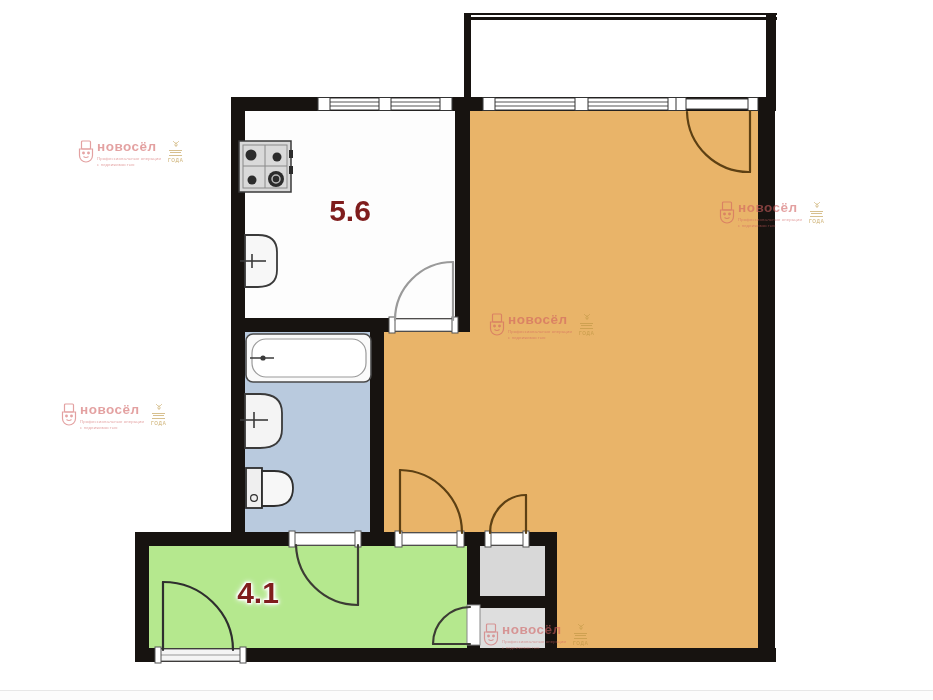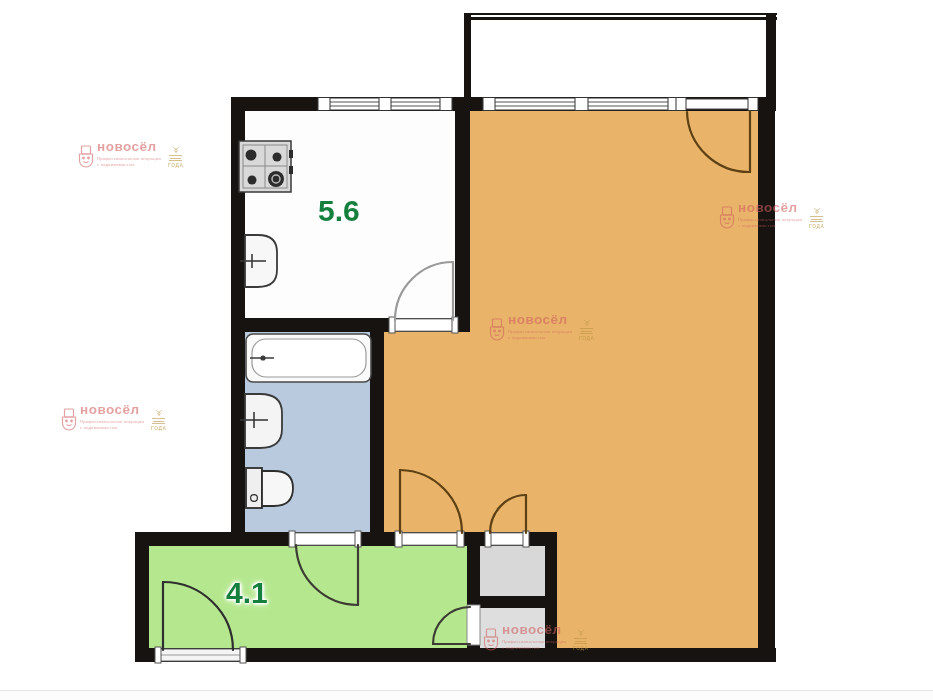--- a/index.html
+++ b/index.html
@@ -2,28 +2,28 @@
 <html><head>
 <meta charset="utf-8">
 <style>
   html,body{margin:0;padding:0;background:#fff;}
   #canvas{
     position:relative;width:933px;height:700px;overflow:hidden;
     background:#ffffff;font-family:"Liberation Sans",sans-serif;
   }
   #plan-svg{position:absolute;left:0;top:0;z-index:1;}
   .room-label{
-    position:absolute;z-index:3;color:#15803d;font-weight:bold;text-align:left;
+    position:absolute;z-index:3;color:#7f1d1d;font-weight:bold;text-align:center;
     text-shadow:0 0 3px #fff,0 0 5px #fff,0 0 7px #fff,1px 1px 2px #fff,-1px -1px 2px #fff;
   }
   #label-kitchen{left:318px;top:194px;width:64px;font-size:30px;}
   #label-living{left:558px;top:301px;width:104px;font-size:35px;}
   #label-hall{left:226px;top:576px;width:64px;font-size:30px;}
   .wm{
-    position:absolute;z-index:2;display:flex;align-items:flex-end;gap:3px;
+    position:absolute;z-index:2;display:flex;align-items:flex-start;gap:3px;
     opacity:0.58;color:#d05f5f;white-space:nowrap;
   }
   .wm-icon{width:16px;height:23px;flex:0 0 auto;margin-top:1px;}
   .wm-main{display:flex;flex-direction:column;}
   .wm-brand{font-size:13.5px;font-weight:bold;letter-spacing:0.5px;line-height:1.25;}
   .wm-tag{font-size:4.2px;line-height:1.45;letter-spacing:0.2px;}
   .wm-badge{display:flex;flex-direction:column;align-items:center;margin-left:4px;margin-top:1px;color:#bb9440;}
   .wm-badge .hairline{height:1px;background:#bb9440;margin-top:1.5px;}
   .hl-1{width:13px;}.hl-2{width:11px;}.hl-3{width:13px;}
   .wm-badge-year{font-size:4.8px;font-weight:bold;letter-spacing:0.6px;margin-top:2px;}

